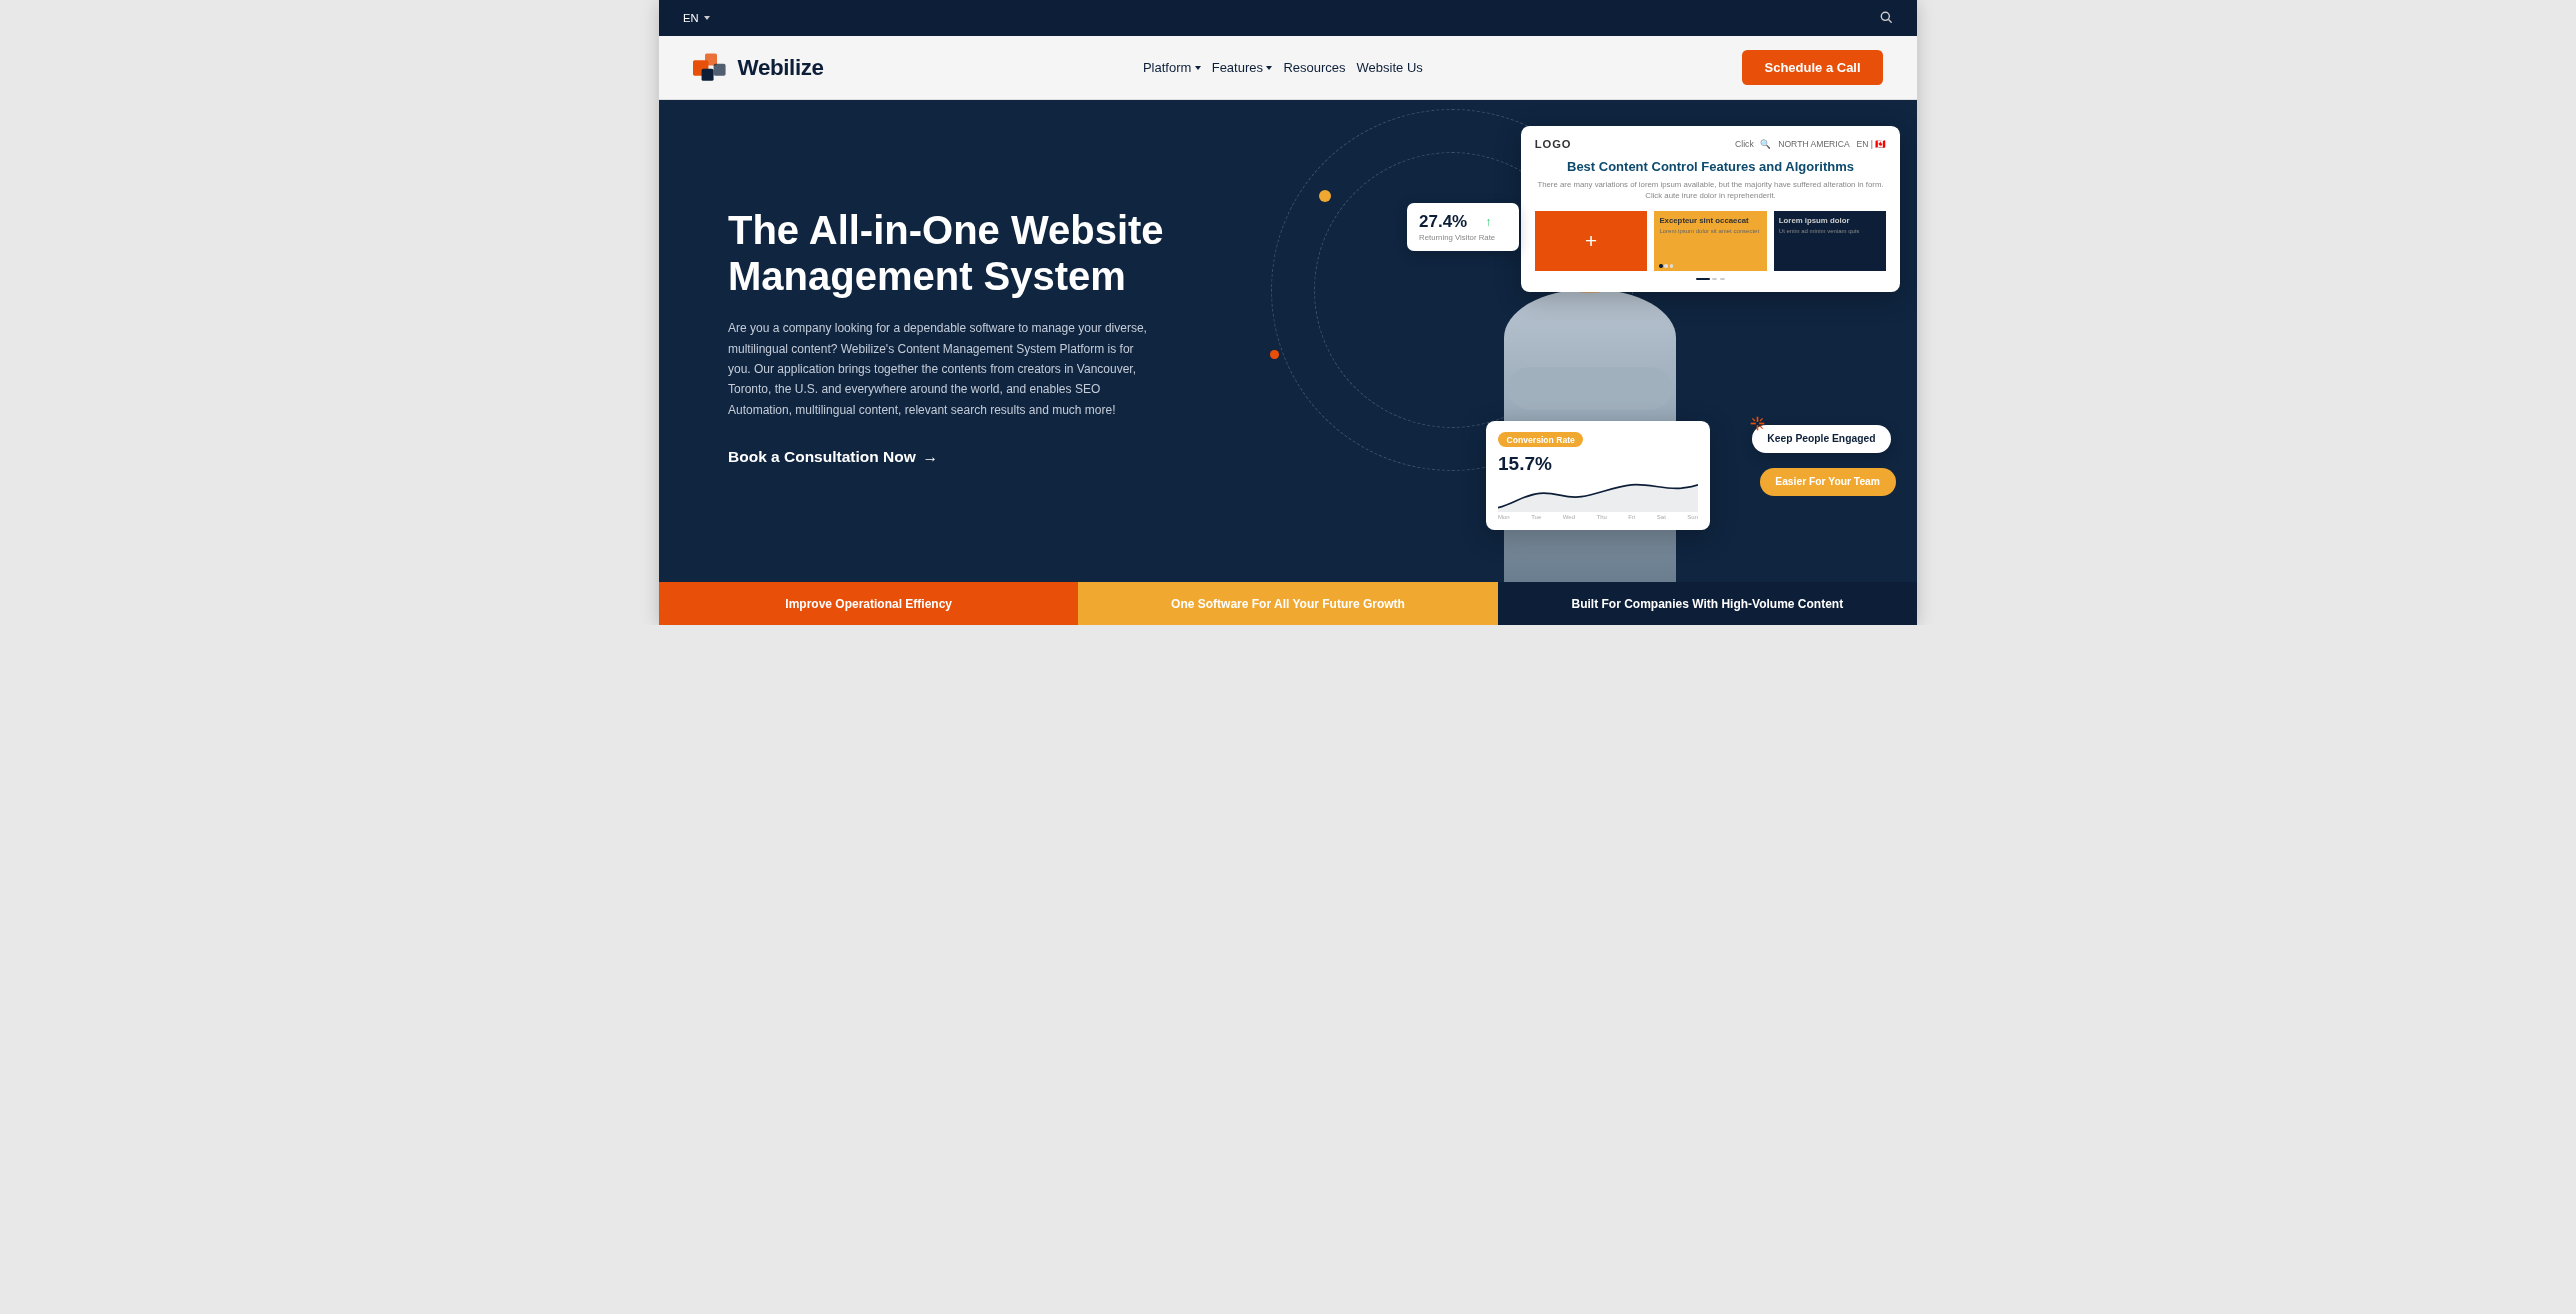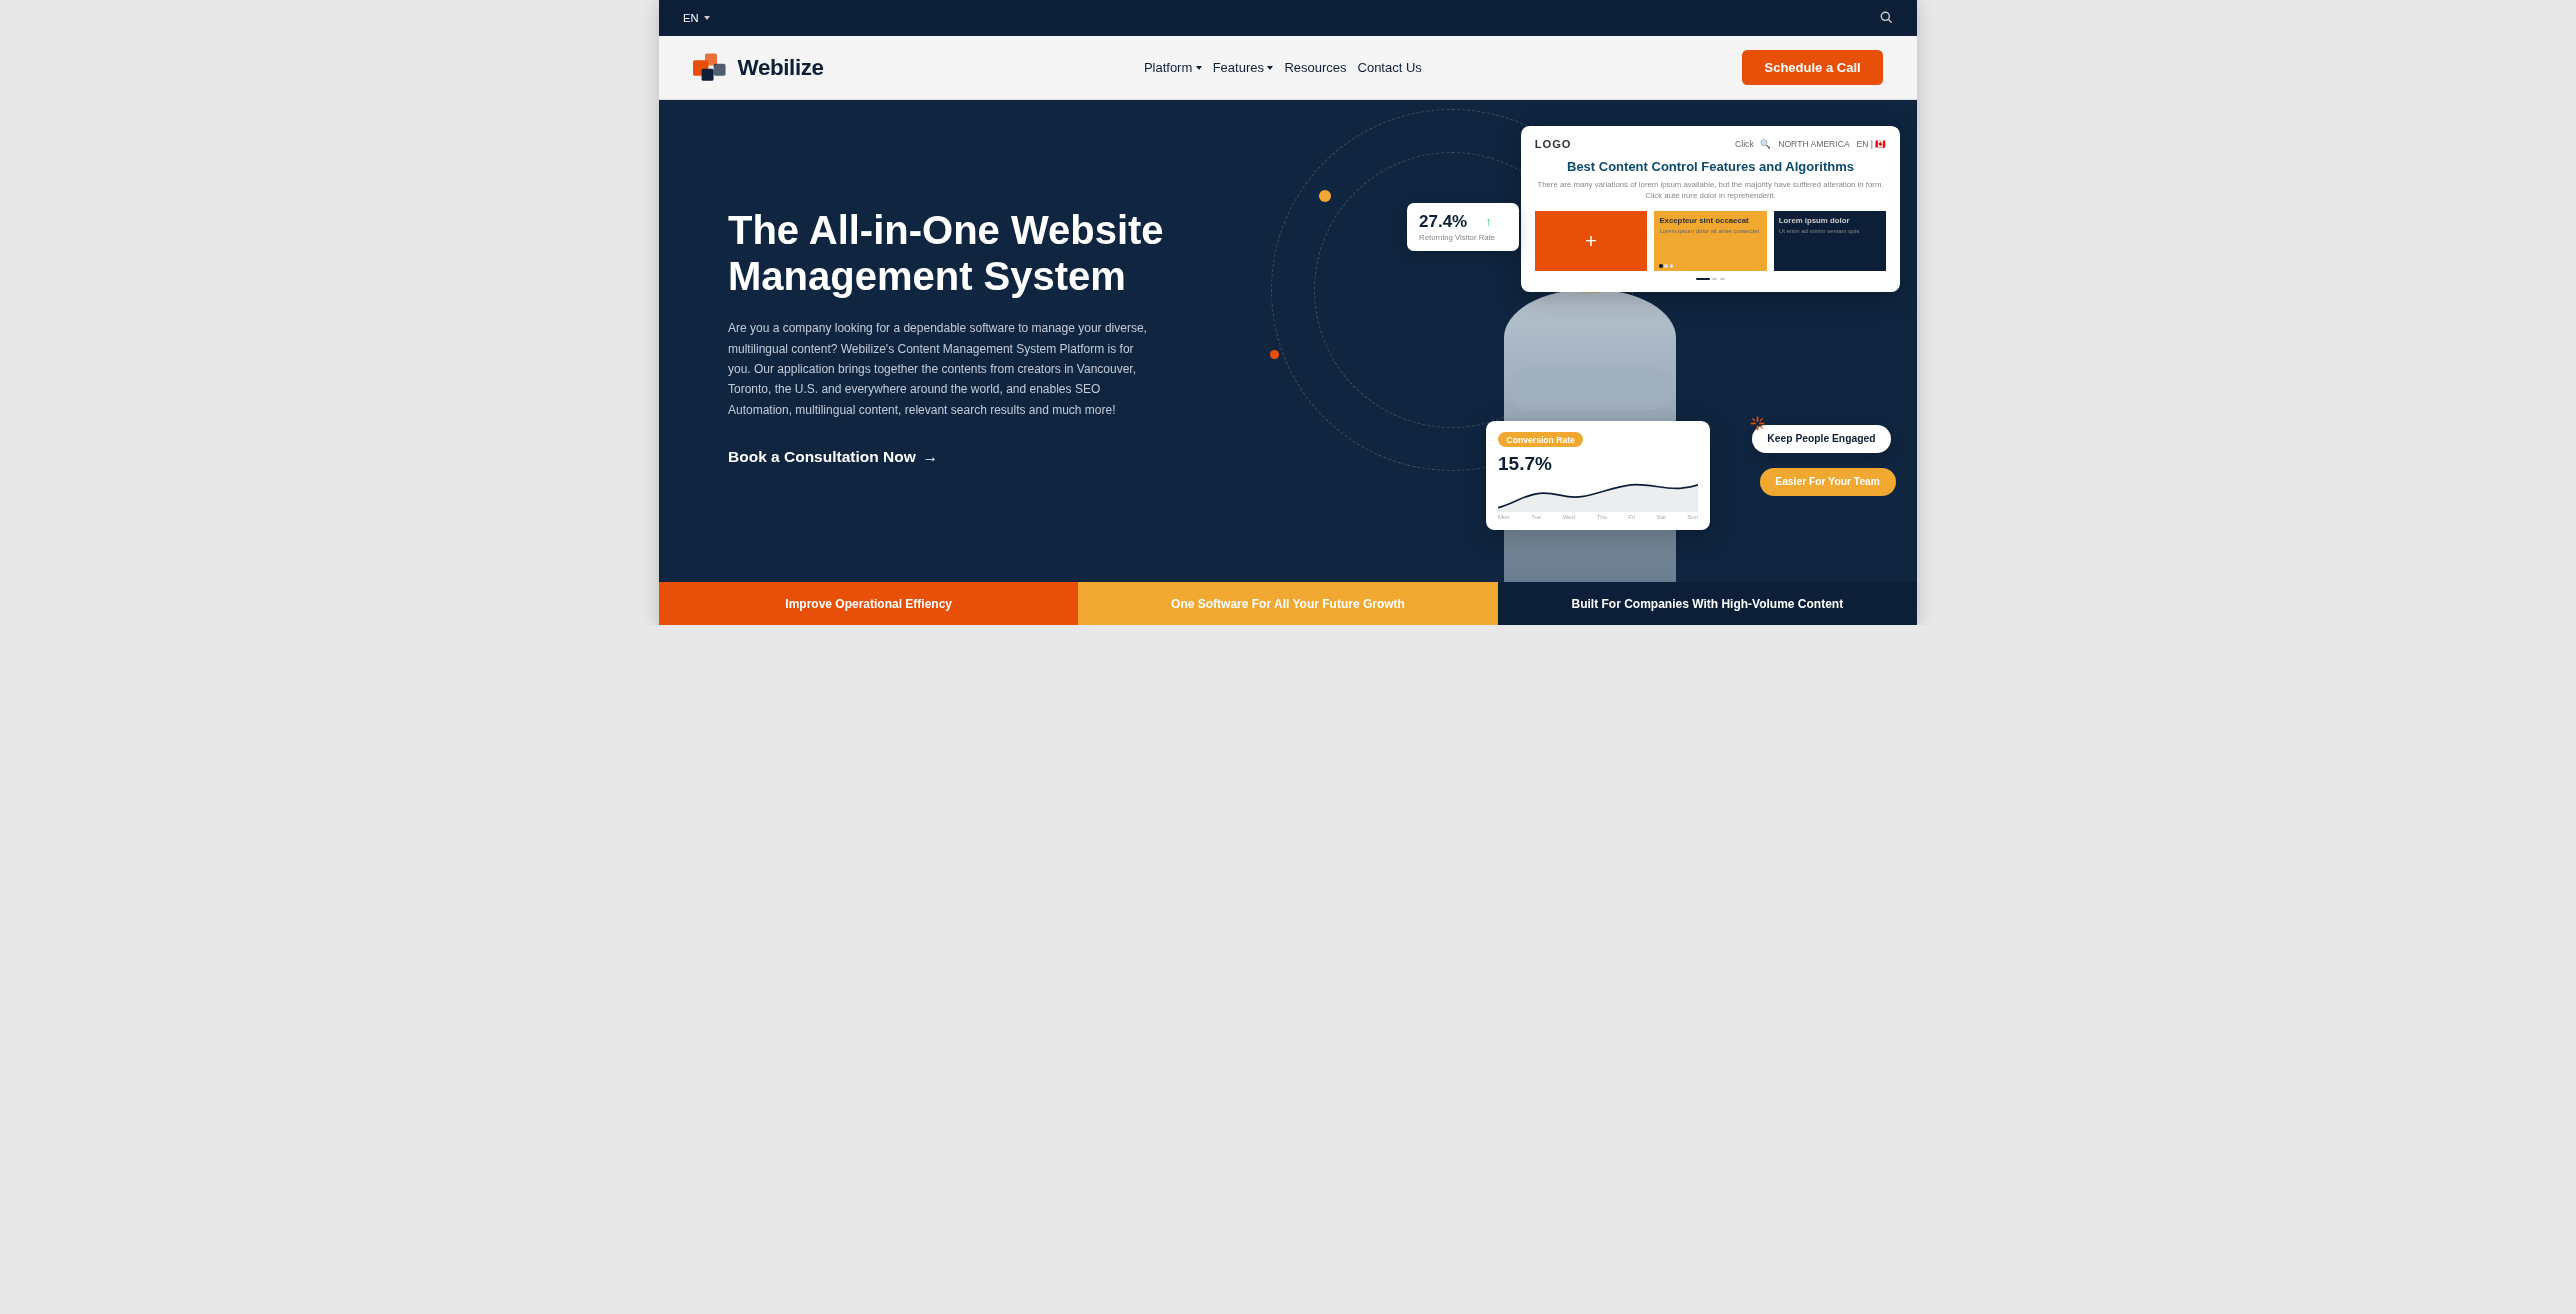--- a/index.html
+++ b/index.html
@@ -406,21 +406,21 @@
           <span class="nav-chevron"></span>
         </a>
       </li>
       <li>
         <a href="#">
           <span>Resources</span>
         </a>
       </li>
       <li>
         <a href="#">
-          <span>Contact Us</span>
+          <span>Website Us</span>
         </a>
       </li>
     </ul>
 
     <button class="btn-schedule">Schedule a Call</button>
   </div>
 
   <div class="hero">
 
     <div class="circle-deco" style="width:276px;height:276px;top:52px;right:327px;"></div>

